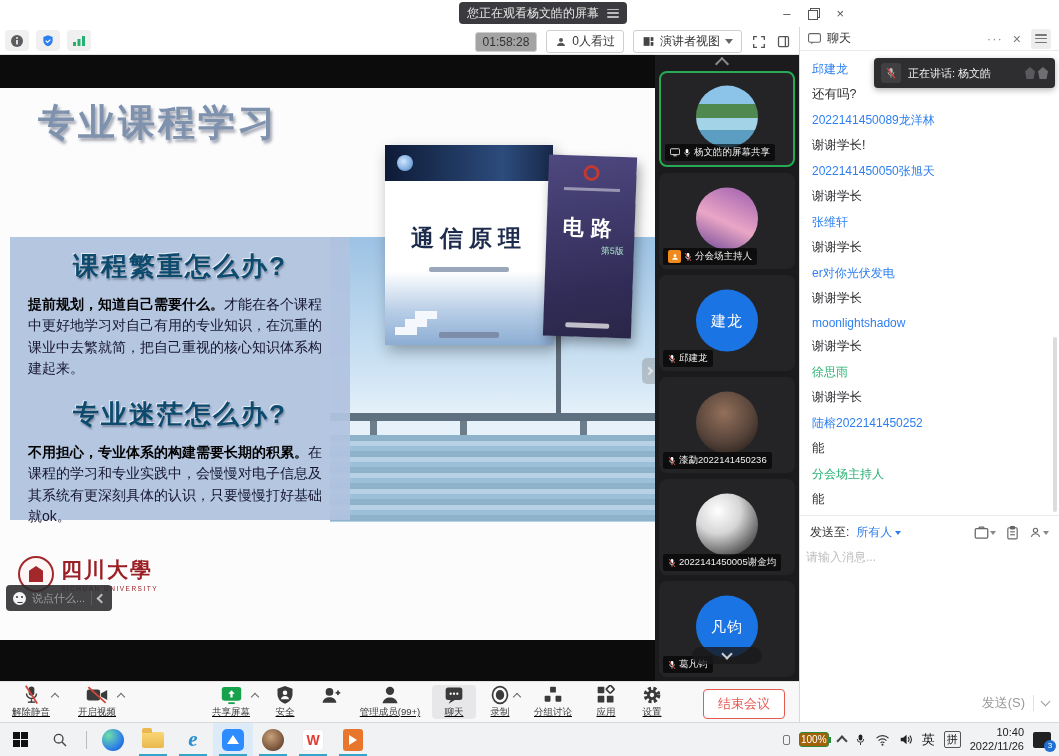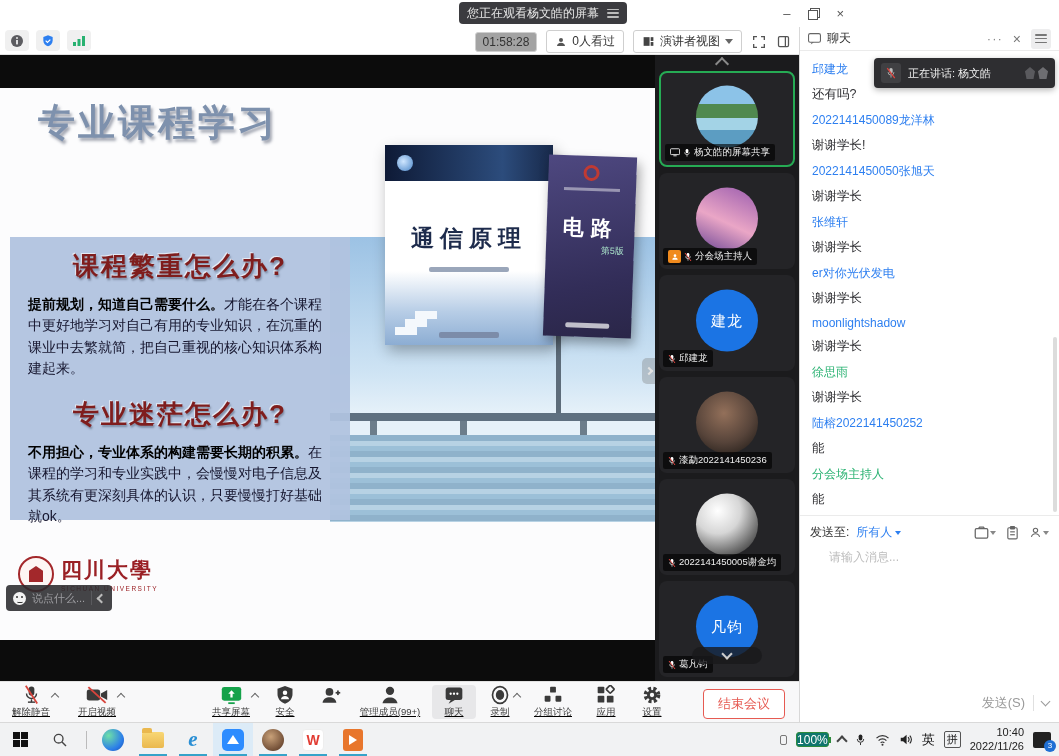--- a/index.html
+++ b/index.html
@@ -36,21 +36,21 @@
     text-shadow:2px 3px 3px rgba(50,60,85,.45),-1px -1px 0 rgba(255,255,255,.8);}
   .photo{position:absolute;left:330px;top:149px;width:325px;height:285px;
     background:linear-gradient(180deg,#9cc2e4 0%,#cfe4f4 48%,#e6f1f9 62%);}
   .photo .tower{position:absolute;left:226px;top:48px;width:5px;height:135px;background:#5d6c7a;}
   .photo .deck{position:absolute;left:0;top:176px;width:325px;height:8px;background:#5f7080;}
   .photo .pier{position:absolute;top:184px;width:7px;height:16px;background:#6c7d8b;}
   .photo .water{position:absolute;left:0;top:198px;width:325px;height:87px;
     background:repeating-linear-gradient(180deg,#8fb2cb 0 6px,#b7d2e4 6px 11px,#9cc0d8 11px 16px);}
   .bluepanel{position:absolute;left:10px;top:149px;width:340px;height:283px;background:rgba(176,194,223,.94);
     padding:6px 18px 0;}
-  .qhead{font-size:26px;font-weight:bold;color:#7f1d1d;text-align:center;letter-spacing:2px;margin:6px 0 10px;
+  .qhead{font-size:26px;font-weight:bold;color:#0c4a6e;text-align:center;letter-spacing:2px;margin:6px 0 10px;
     text-shadow:1px 2px 2px rgba(40,50,70,.4),-1px -1px 0 rgba(255,255,255,.65);}
   .qhead2{margin-top:18px;}
   .para{font-size:14px;line-height:1.52;color:#15152e;}
   .para b{color:#000;}
   .book1{position:absolute;left:385px;top:57px;width:168px;height:200px;background:#fff;
     box-shadow:3px 6px 14px rgba(0,0,0,.3);}
   .book1 .band{position:absolute;left:0;top:0;width:100%;height:36px;background:linear-gradient(90deg,#0e1a36,#2c4c7c 70%,#18294a);}
   .book1 .blogo{position:absolute;left:12px;top:10px;width:16px;height:16px;border-radius:50%;
     background:radial-gradient(circle at 40% 40%,#cfe6ff,#4a86c8);}
   .book1 .btitle{position:absolute;left:0;top:78px;width:100%;text-align:center;font-size:23px;font-weight:bold;
@@ -126,21 +126,21 @@
   .toast-text{color:#f0f0f0;font-size:11px;white-space:nowrap;}
   .toast-hands{margin-left:auto;display:flex;gap:3px;}
   .hand{width:10px;height:12px;background:#5a5a5e;clip-path:polygon(50% 0,100% 35%,85% 100%,15% 100%,0 35%);}
   .sendbar{position:absolute;left:0;top:488px;width:100%;height:207px;border-top:1px solid #ebebeb;}
   .send-row{display:flex;align-items:center;padding:8px 10px 0;gap:7px;}
   .send-label{font-size:12px;color:#333;}
   .send-val{font-size:12px;color:#2d7ff0;display:flex;align-items:center;gap:3px;}
   .caret-blue{width:0;height:0;border-left:3.5px solid transparent;border-right:3.5px solid transparent;border-top:4px solid #2d7ff0;}
   .send-icons{margin-left:auto;display:flex;align-items:center;gap:10px;color:#666;}
   .mini-caret{width:0;height:0;border-left:3px solid transparent;border-right:3px solid transparent;border-top:4px solid #888;margin-left:1px;}
-  .chat-input{display:block;width:232px;margin:8px 27px 0;border:none;outline:none;font-size:12px;color:#333;
+  .chat-input{display:block;width:232px;margin:8px 4px 0;border:none;outline:none;font-size:12px;color:#333;
     font-family:"Liberation Sans",sans-serif;}
   .chat-input::placeholder{color:#bdbdbd;}
   .send-btn{position:absolute;right:10px;bottom:10px;display:flex;align-items:center;gap:8px;color:#9a9a9a;font-size:13px;}
   .send-btn .divv{width:1px;height:16px;background:#e0e0e0;}
   .chev-dn-g{width:7px;height:7px;border-left:1.5px solid #9a9a9a;border-bottom:1.5px solid #9a9a9a;transform:rotate(-45deg);margin-top:-3px;}
 
   
   .mtoolbar{position:absolute;left:0;top:681px;width:799px;height:41px;background:#f8f8f9;border-top:1px solid #e2e2e2;}
   .titem{position:absolute;top:3px;display:flex;flex-direction:column;align-items:center;width:58px;text-decoration:underline;}
   .titem .tlab{font-size:9.5px;color:#3a3a3a;margin-top:1px;white-space:nowrap;}
@@ -164,22 +164,22 @@
   .ie-ic{font-size:21px;color:#2a8fd4;font-style:italic;font-weight:bold;font-family:"Liberation Serif",serif;}
   .meet-ic{width:22px;height:22px;border-radius:5px;background:#2d8cff;display:flex;align-items:center;justify-content:center;}
   .meet-ic i{width:0;height:0;border-left:6px solid transparent;border-right:6px solid transparent;border-bottom:9px solid #fff;}
   .ava-ic{width:22px;height:22px;border-radius:50%;background:radial-gradient(circle at 40% 35%,#c9a179,#6d4a33 75%);}
   .wps-ic{width:22px;height:22px;border-radius:4px;background:#fff;border:1px solid #eee;display:flex;align-items:center;justify-content:center;
     color:#e23c33;font-weight:bold;font-size:14px;}
   .odoc-ic{width:20px;height:22px;border-radius:3px;background:#e8762c;display:flex;align-items:center;justify-content:center;}
   .odoc-ic i{width:0;height:0;border-top:5px solid transparent;border-bottom:5px solid transparent;border-left:8px solid #fff;}
   .tray{margin-left:auto;display:flex;align-items:center;gap:9px;padding-right:8px;}
   .plug{width:7px;height:10px;border:1.5px solid #777;border-radius:2px;position:relative;}
-  .battery-pill{min-width:30px;height:15px;background:#0f766e;border:1px solid #2d8a3c;border-radius:3px;color:#fff;
-    font-size:12px;display:flex;align-items:center;justify-content:center;position:relative;}
+  .battery-pill{min-width:30px;height:15px;background:#a16207;border:1px solid #2d8a3c;border-radius:3px;color:#fff;
+    font-size:10px;display:flex;align-items:center;justify-content:center;position:relative;}
   .battery-pill:after{content:"";position:absolute;right:-3px;top:4px;width:2px;height:6px;background:#2d8a3c;}
   .tray-chev{width:8px;height:8px;border-left:2px solid #444;border-top:2px solid #444;transform:rotate(45deg);margin-top:3px;}
   .ime{font-size:13px;color:#111;}
   .ime-box{font-size:11px;color:#111;border:1px solid #555;padding:0px 2px;border-radius:2px;}
   .clock{font-size:11px;color:#222;text-align:right;line-height:1.25;}
   .notif{width:18px;height:16px;background:#222;border-radius:2px;position:relative;}
   .notif .badge{position:absolute;right:-5px;bottom:-4px;width:12px;height:12px;border-radius:50%;background:#1f6fd4;
     color:#fff;font-size:8px;display:flex;align-items:center;justify-content:center;}
   svg{display:block;}
 </style>

